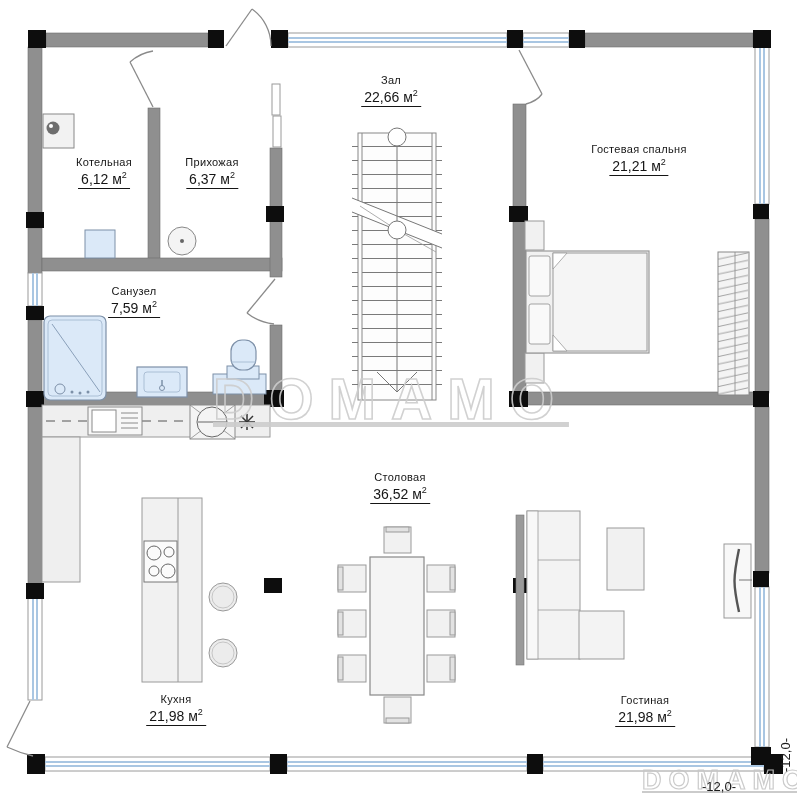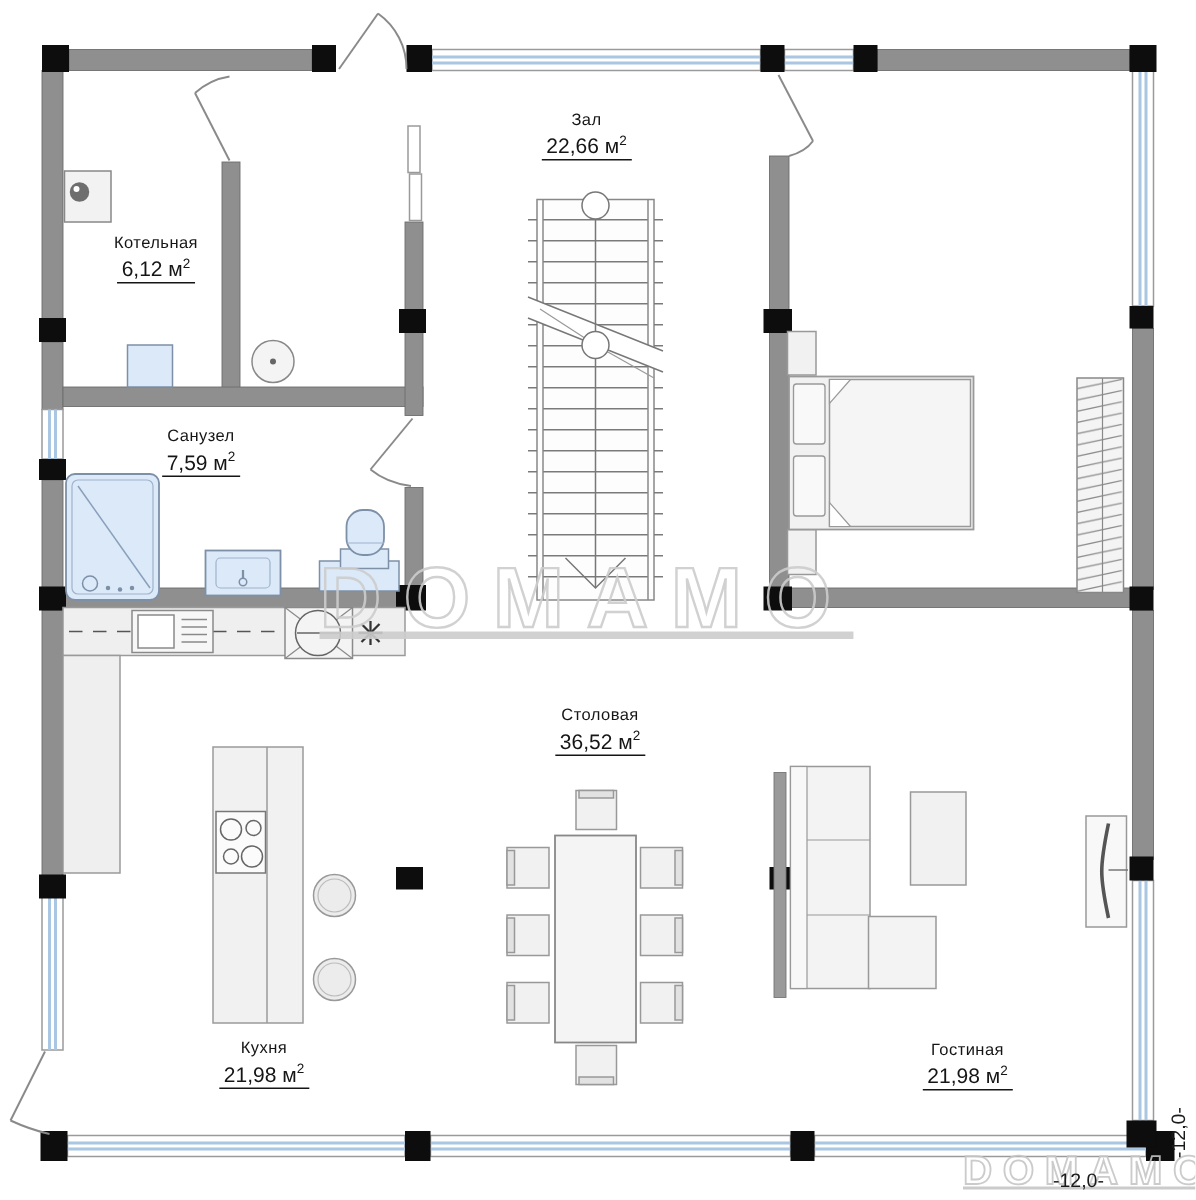--- a/index.html
+++ b/index.html
@@ -310,24 +310,32 @@
       <rect x="718" y="252" width="31" height="143" fill="url(#hatch)"></rect>
       <line x1="735" y1="252" x2="735" y2="395" stroke="#888" stroke-width="0.8"></line>
     </g>
   </g>
 </svg>
 
 <div class="room-label" style="left:104px;top:156px">
   <div class="rn">Котельная</div>
   <div class="ra"><span class="av"><span>6,12 м</span><sup>2</sup></span></div>
 </div>
+<div class="room-label" style="left:212px;top:156px">
+  <div class="rn">Прихожая</div>
+  <div class="ra"><span class="av"><span>6,37 м</span><sup>2</sup></span></div>
+</div>
 <div class="room-label" style="left:391px;top:74px">
   <div class="rn">Зал</div>
   <div class="ra"><span class="av"><span>22,66 м</span><sup>2</sup></span></div>
 </div>
+<div class="room-label" style="left:639px;top:143px">
+  <div class="rn">Гостевая спальня</div>
+  <div class="ra"><span class="av"><span>21,21 м</span><sup>2</sup></span></div>
+</div>
 <div class="room-label" style="left:134px;top:285px">
   <div class="rn">Санузел</div>
   <div class="ra"><span class="av"><span>7,59 м</span><sup>2</sup></span></div>
 </div>
 <div class="room-label" style="left:400px;top:471px">
   <div class="rn">Столовая</div>
   <div class="ra"><span class="av"><span>36,52 м</span><sup>2</sup></span></div>
 </div>
 <div class="room-label" style="left:176px;top:693px">
   <div class="rn">Кухня</div>

